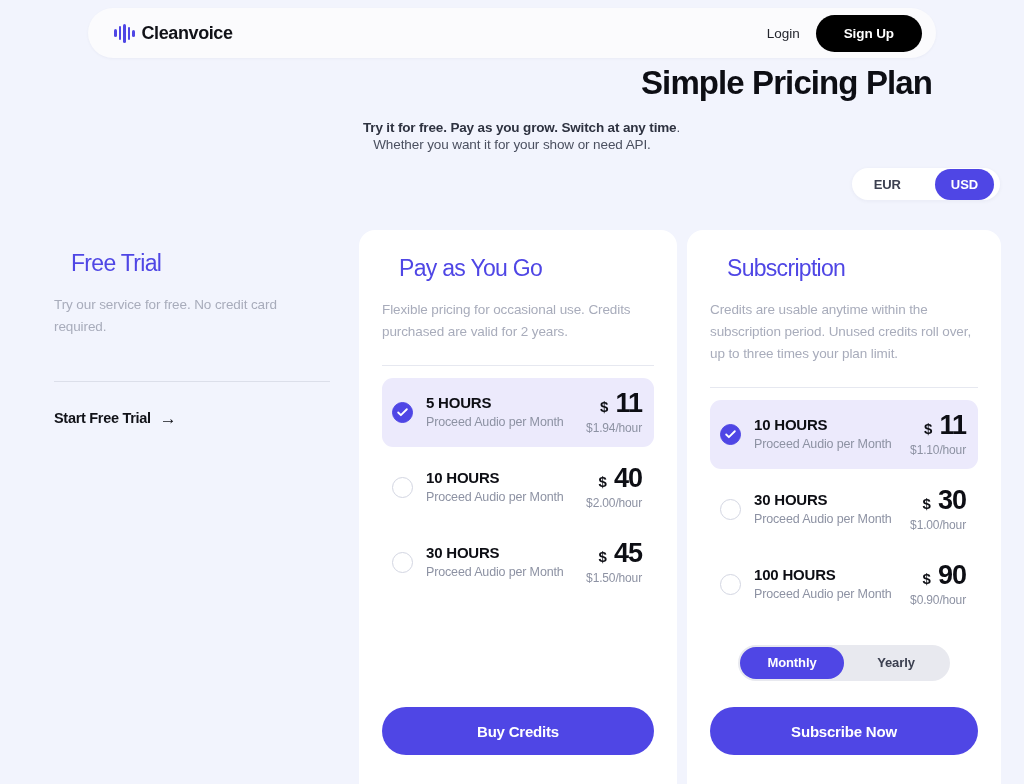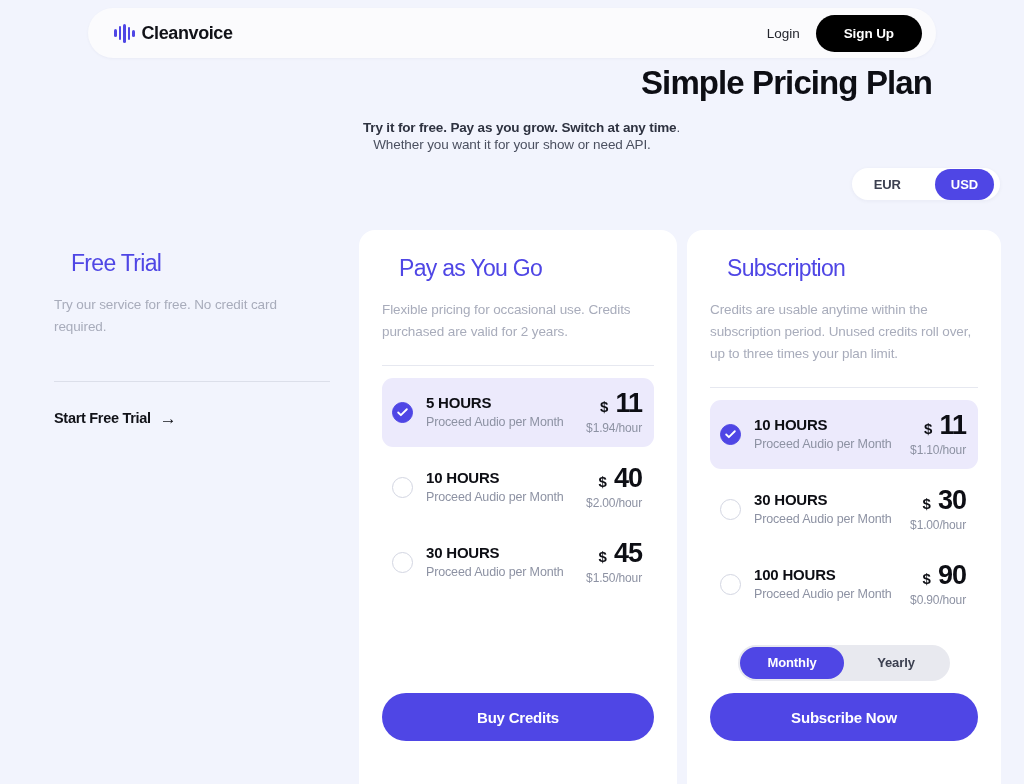--- a/index.html
+++ b/index.html
@@ -330,21 +330,21 @@
   .bill-opt.active {
     background: #4f46e5;
     color: #ffffff;
   }
 
   
   .cta {
     position: absolute;
     left: 23px;
     right: 23px;
-    bottom: 43px;
+    bottom: 29px;
     height: 48px;
     background: #4f46e5;
     color: #ffffff;
     border: none;
     border-radius: 24px;
     font-size: 15px;
     font-weight: bold;
     letter-spacing: -0.2px;
     cursor: pointer;
     font-family: "Liberation Sans", sans-serif;

